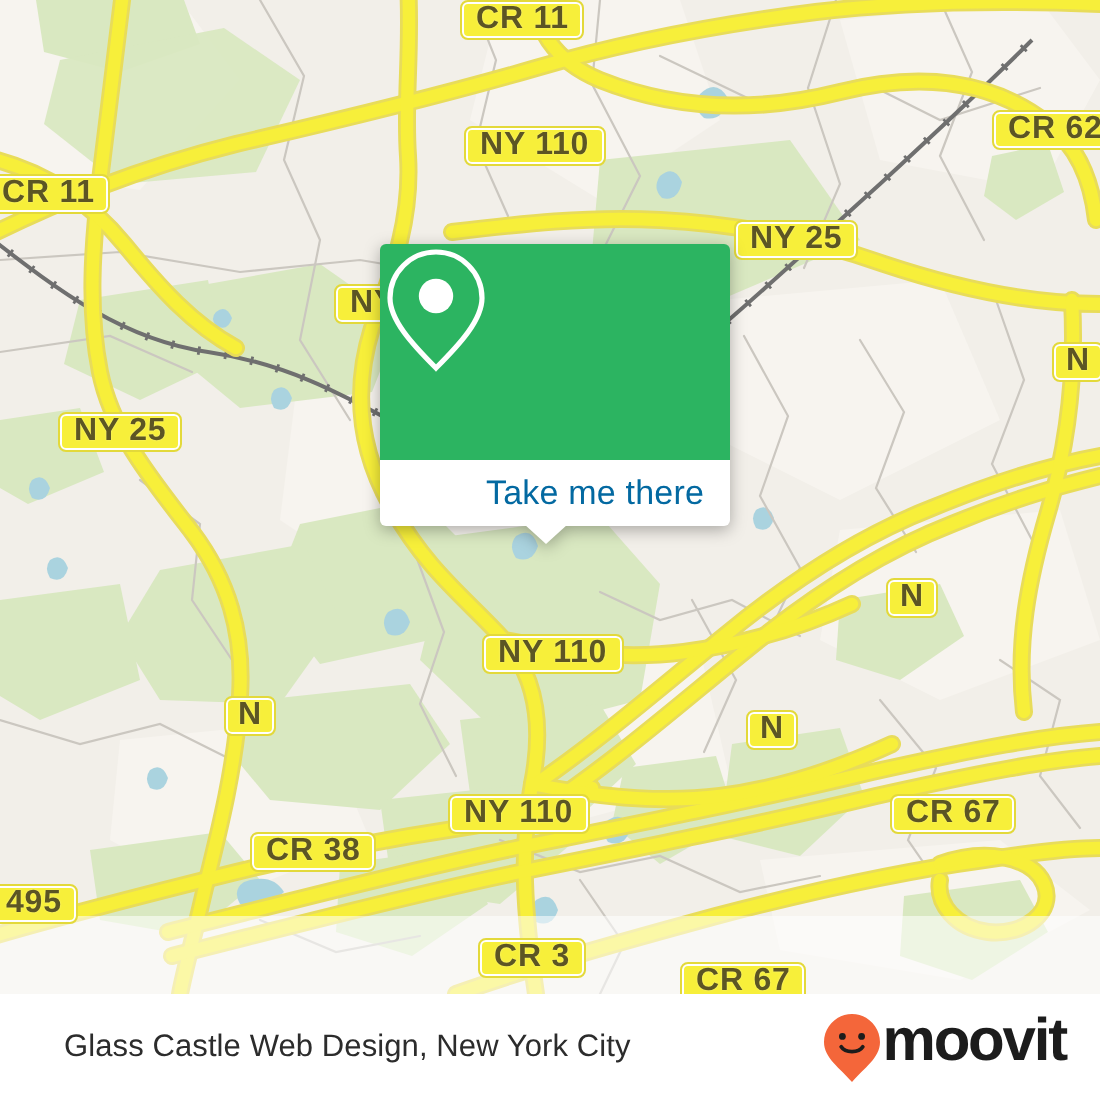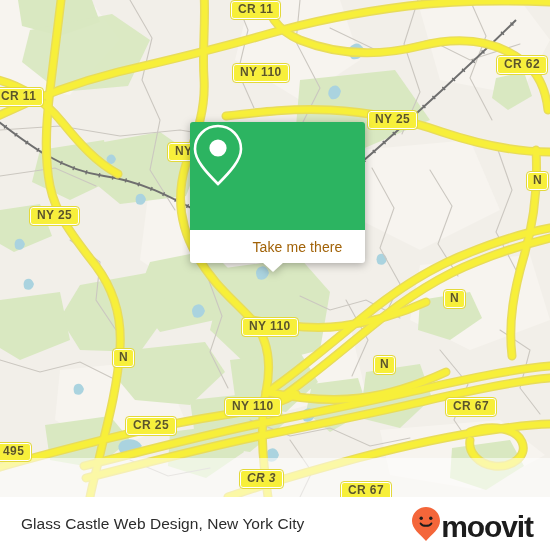--- a/index.html
+++ b/index.html
@@ -26,21 +26,21 @@
   #map svg { position: absolute; left: 0; top: 0; display: block; }
 
   
   .shield {
     position: absolute;
     background: #f7ef3a;
     border: 1.5px solid #ffffff;
     outline: 1px solid #e3d93a;
     border-radius: 3px;
     color: #5c5524;
-    font-size: 12px;
+    font-size: 16px;
     font-weight: bold;
     letter-spacing: .4px;
     padding: 2px 6px 3px 6px;
     line-height: 11px;
     white-space: nowrap;
     font-family: "Liberation Sans", sans-serif;
     text-shadow: 0 0 1px rgba(255,255,255,.4);
   }
   .shield.sq { padding: 2px 5px 3px 5px; }
 
@@ -57,22 +57,22 @@
     border-radius: 3px 3px 0 0;
     display: flex; align-items: center; justify-content: center;
   }
   #popup-white {
     width: 175px; height: 33px;
     background: #ffffff;
     border-radius: 0 0 3px 3px;
     display: flex; align-items: center; justify-content: center;
   }
   #popup-label {
-    color: #a16207;
-    font-size: 14px;
+    color: #0369a1;
+    font-size: 17px;
     letter-spacing: .1px;
     font-family: "Liberation Sans", sans-serif;
     margin-left: 40px;
   }
   #popup-tail {
     position: absolute;
     left: 72px; top: 140px;
     width: 0; height: 0;
     border-left: 11px solid transparent;
     border-right: 11px solid transparent;
@@ -92,31 +92,31 @@
 
   
   #bottombar {
     position: absolute;
     left: 0; top: 497px;
     width: 550px; height: 53px;
     background: #ffffff;
     display: flex;
     align-items: center;
     justify-content: space-between;
-    padding: 0 17px 0 21px;
+    padding: 0 17px 0 32px;
     z-index: 30;
   }
   #place-title {
     font-size: 15.5px;
     color: #2c2c2c;
     letter-spacing: .05px;
     font-family: "Liberation Sans", sans-serif;
     white-space: nowrap;
   }
-  #brand { display: flex; align-items: flex-end; gap: 0; }
+  #brand { display: flex; align-items: flex-start; gap: 0; }
   #brand-word {
     font-size: 30px;
     font-weight: bold;
     color: #1c1c1c;
     letter-spacing: -1.1px;
     font-family: "Liberation Sans", sans-serif;
     line-height: 30px;
   }
 </style>
 </head>
@@ -279,24 +279,24 @@
         <div class="shield" style="left: 233px; top: 64px;">NY 110</div>
         <div class="shield" style="left: 368px; top: 111px;">NY 25</div>
         <div class="shield" style="left: 168px; top: 143px;">NY 1</div>
         <div class="shield" style="left: 30px; top: 207px;">NY 25</div>
         <div class="shield sq" style="left: 527px; top: 172px;">N</div>
         <div class="shield sq" style="left: 444px; top: 290px;">N</div>
         <div class="shield sq" style="left: 113px; top: 349px;">N</div>
         <div class="shield sq" style="left: 374px; top: 356px;">N</div>
         <div class="shield" style="left: 242px; top: 318px;">NY 110</div>
         <div class="shield" style="left: 225px; top: 398px;">NY 110</div>
-        <div class="shield" style="left: 126px; top: 417px;">CR 25</div>
+        <div class="shield" style="left: 126px; top: 417px;">CR 38</div>
         <div class="shield" style="left: 446px; top: 398px;">CR 67</div>
         <div class="shield" style="left: -4px; top: 443px;">495</div>
-        <div class="shield" style="left: 240px; top: 470px; font-style: italic;">CR 3</div>
+        <div class="shield" style="left: 240px; top: 470px;">CR 3</div>
         <div class="shield" style="left: 341px; top: 482px;">CR 67</div>
       </div>
 
     <div id="popup">
       <div id="popup-green">
         <svg width="56" height="66" viewBox="0 0 56 66">
           <path d="M28 4 C15.3 4 5 14.3 5 27 C5 38 16 50 28 62 C40 50 51 38 51 27 C51 14.3 40.7 4 28 4 Z" fill="none" stroke="#ffffff" stroke-width="2.6"></path>
           <circle cx="28" cy="26" r="8.6" fill="#ffffff"></circle>
         </svg>
       </div>

